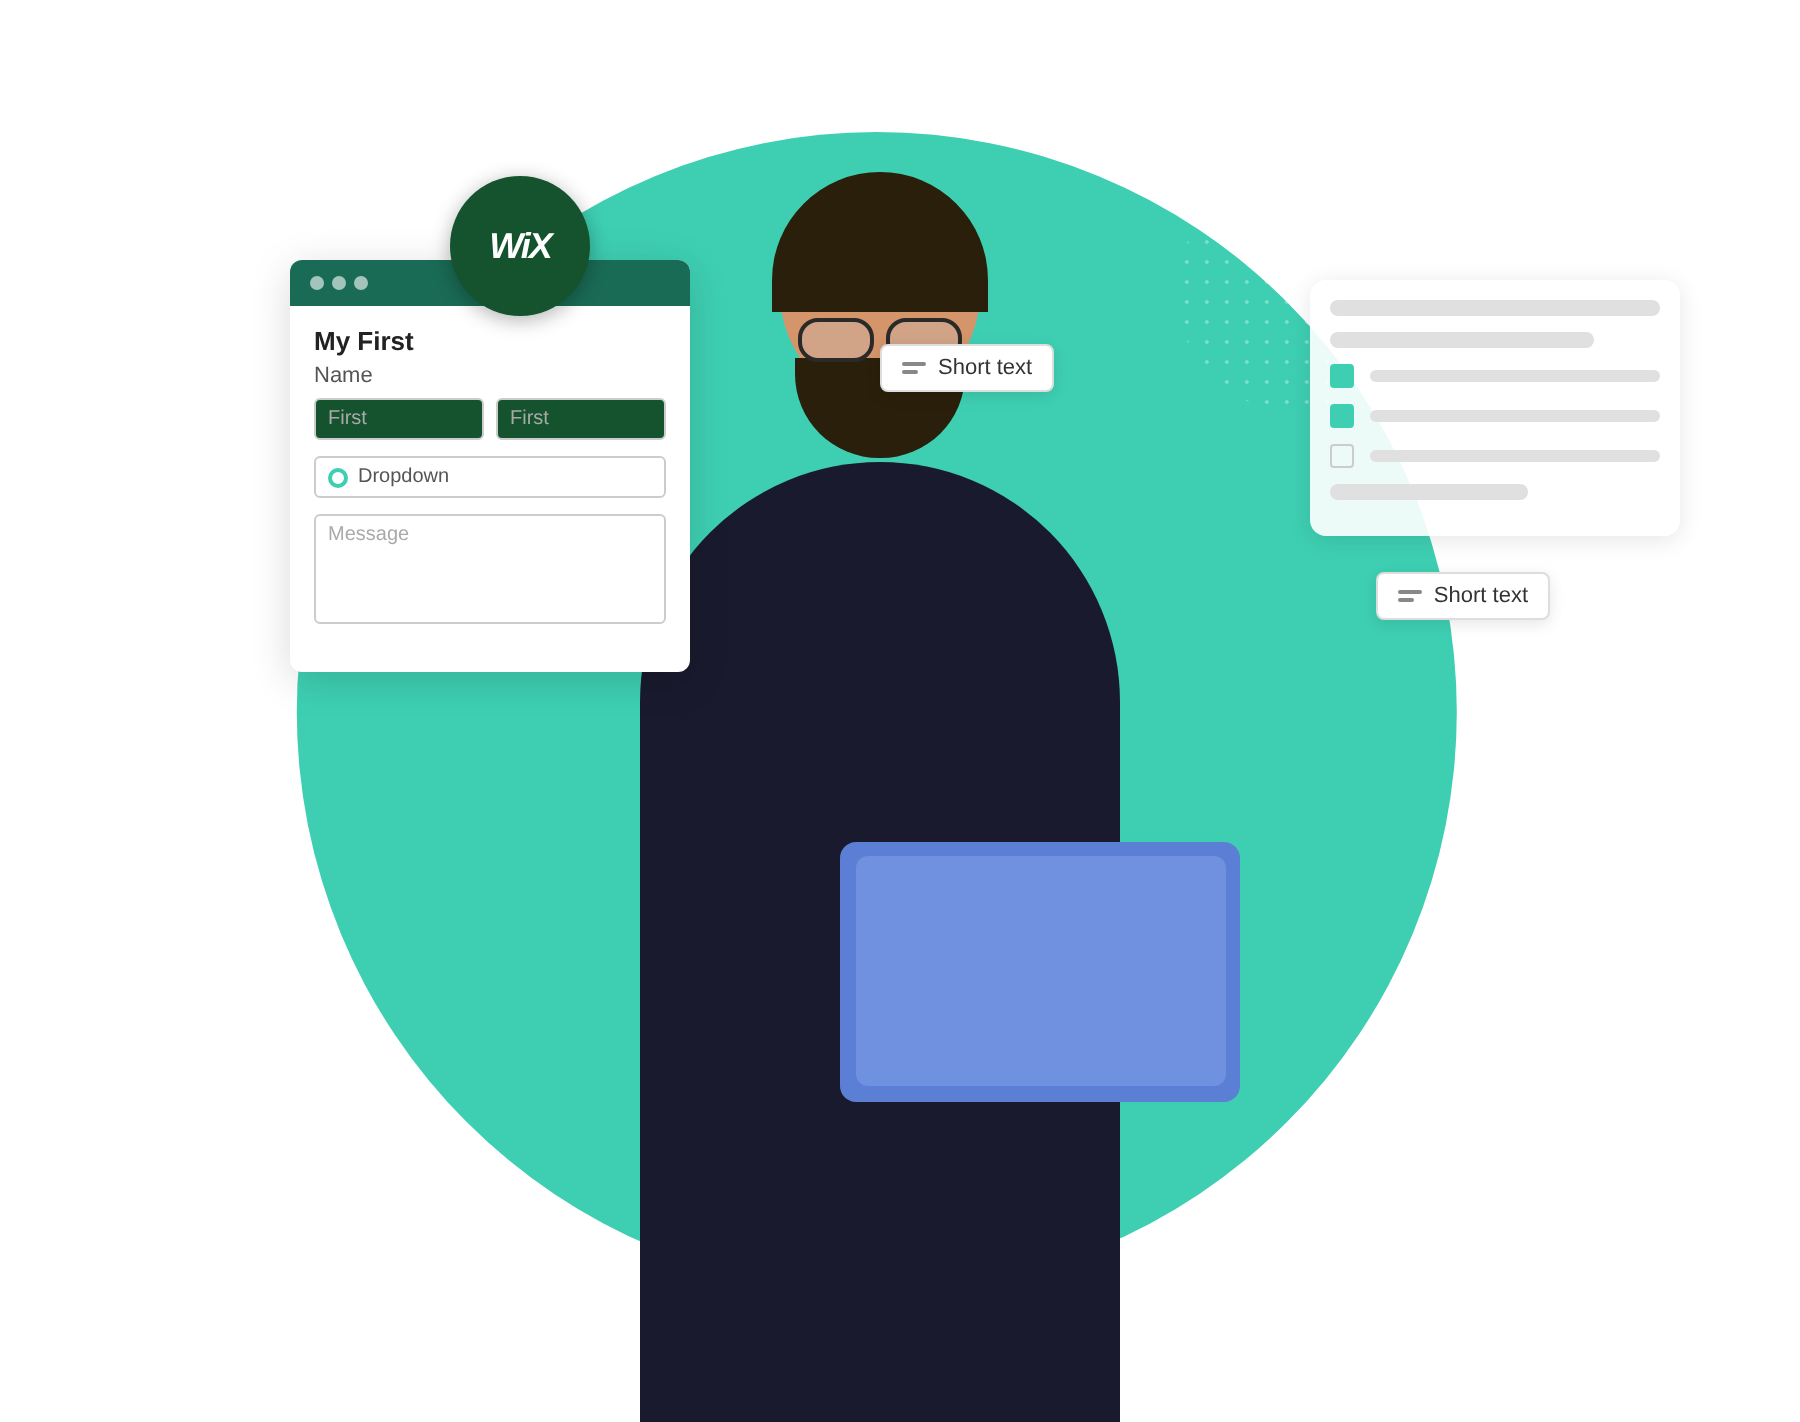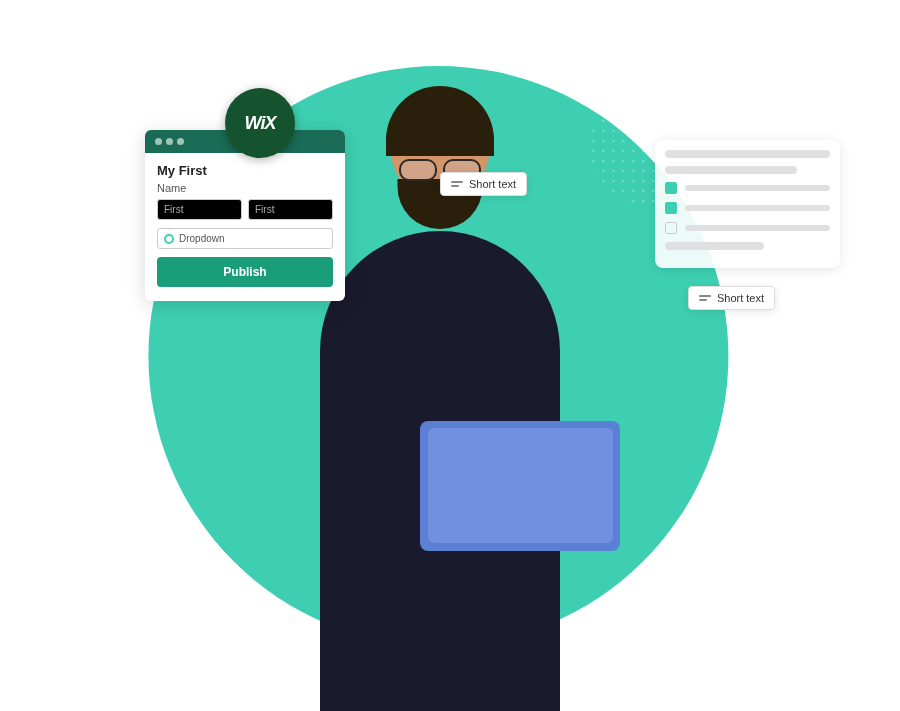--- a/index.html
+++ b/index.html
@@ -96,21 +96,21 @@
       margin-bottom: 8px;
     }
 
     .form-input {
       flex: 1;
       border: 1px solid #ccc;
       border-radius: 3px;
       padding: 4px 6px;
       font-size: 10px;
       color: #777;
-      background: #000000;
+      background: #14532d;
     }
 
     .form-dropdown {
       width: 100%;
       border: 1px solid #ccc;
       border-radius: 3px;
       padding: 4px 6px;
       font-size: 10px;
       color: #555;
       margin-bottom: 8px;
@@ -465,19 +465,21 @@
         </div>
       </div>
 
       
       <div class="form-dropdown">
         <div class="dropdown-icon"></div>
         <span style="font-size:10px;color:#555;">Dropdown</span>
       </div>
 
       
+      <div class="form-textarea">
+        <span style="color:#aaa;font-size:10px;">Message</span>
+      </div>
 
       
-      <button class="form-publish-btn">Publish</button>
     </div>
   </div>
 
 </div>
 
 </body></html>

